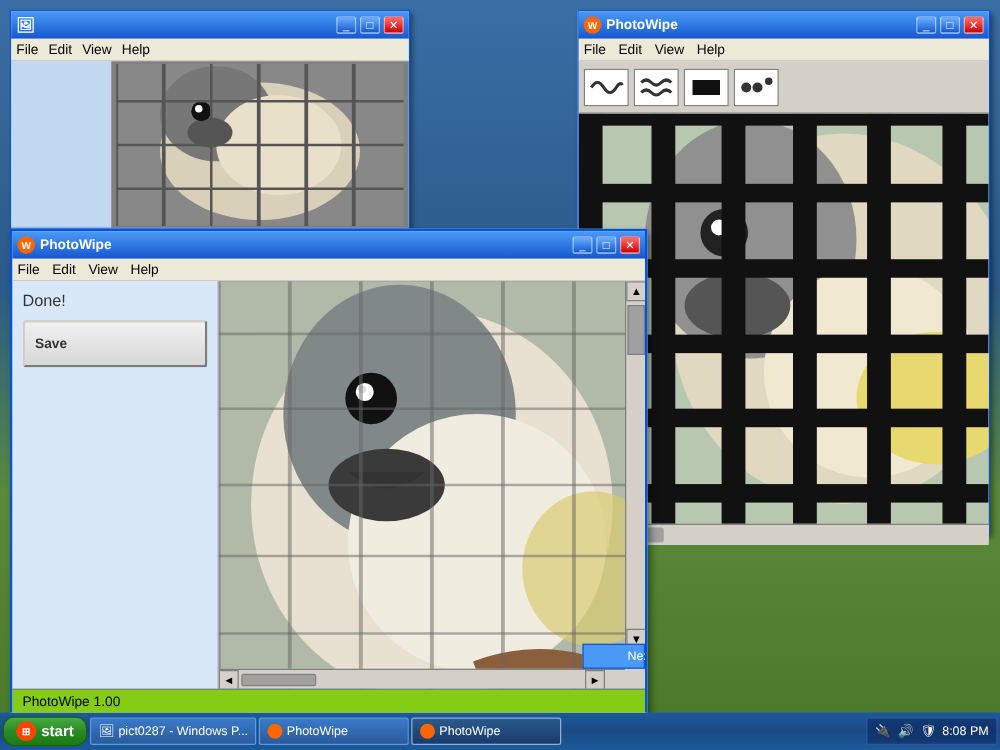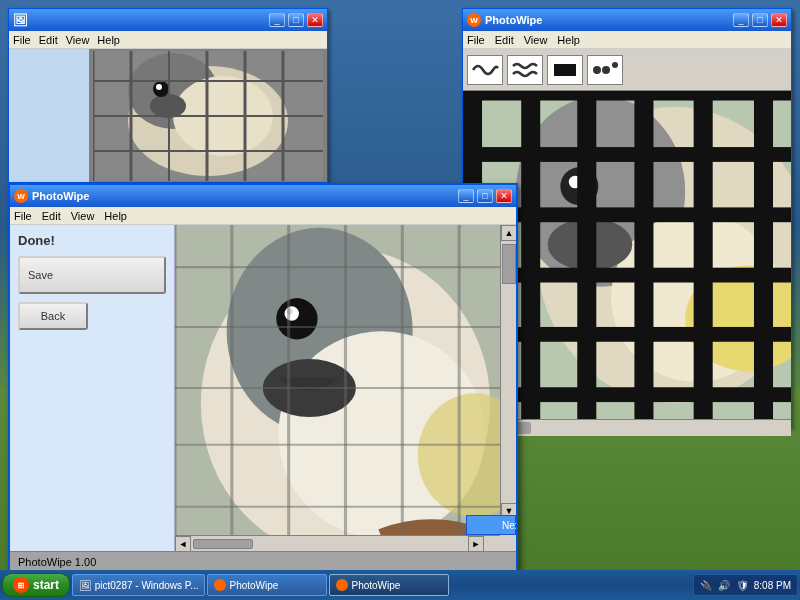--- a/index.html
+++ b/index.html
@@ -244,33 +244,33 @@
       background: #d8e8f8;
       padding: 8px;
       display: flex;
       flex-direction: column;
       gap: 8px;
       border-right: 1px solid #aaaacc;
     }
 
     .done-text {
       font-size: 13px;
-      font-weight: bold;
+      font-weight: normal;
       color: #333;
     }
 
     .panel-button {
       width: 100%;
       height: 38px;
       background: linear-gradient(180deg, #f0f0f0 0%, #d8d8d8 100%);
       border: 2px outset #d4d0c8;
       border-radius: 3px;
       cursor: pointer;
       font-size: 11px;
-      font-weight: normal;
+      font-weight: bold;
       color: #333;
       text-align: left;
       padding: 0 8px;
       display: flex;
       align-items: center;
     }
 
     .back-button {
       width: 70px;
       height: 28px;
@@ -354,21 +354,21 @@
       padding-left: 48px;
     }
 
     
     .status-bar {
       position: absolute;
       bottom: 0;
       left: 0;
       right: 0;
       height: 20px;
-      background: #a3a3a3;
+      background: #84cc16;
       border-top: 1px solid #808080;
       display: flex;
       align-items: center;
       padding: 0 8px;
       font-size: 11px;
     }
 
     
     .taskbar {
       width: 800px;
@@ -637,21 +637,20 @@
     </div>
 
     <div class="photowipe-main-body">
 
       <div class="left-panel">
         <div class="done-text">Done!</div>
 
         <button class="panel-button">Save</button>
 
 
-        <button class="back-button">Back</button>
       </div>
 
       <div class="right-canvas">
         <svg width="100%" height="100%" viewBox="0 0 330 350" preserveAspectRatio="xMidYMid slice">
 
           <rect width="330" height="350" fill="#c0c8b0"></rect>
 
           <rect width="330" height="350" fill="#909898" opacity="0.3"></rect>
 
           <ellipse cx="165" cy="190" rx="140" ry="150" fill="#e8e0d0"></ellipse>

